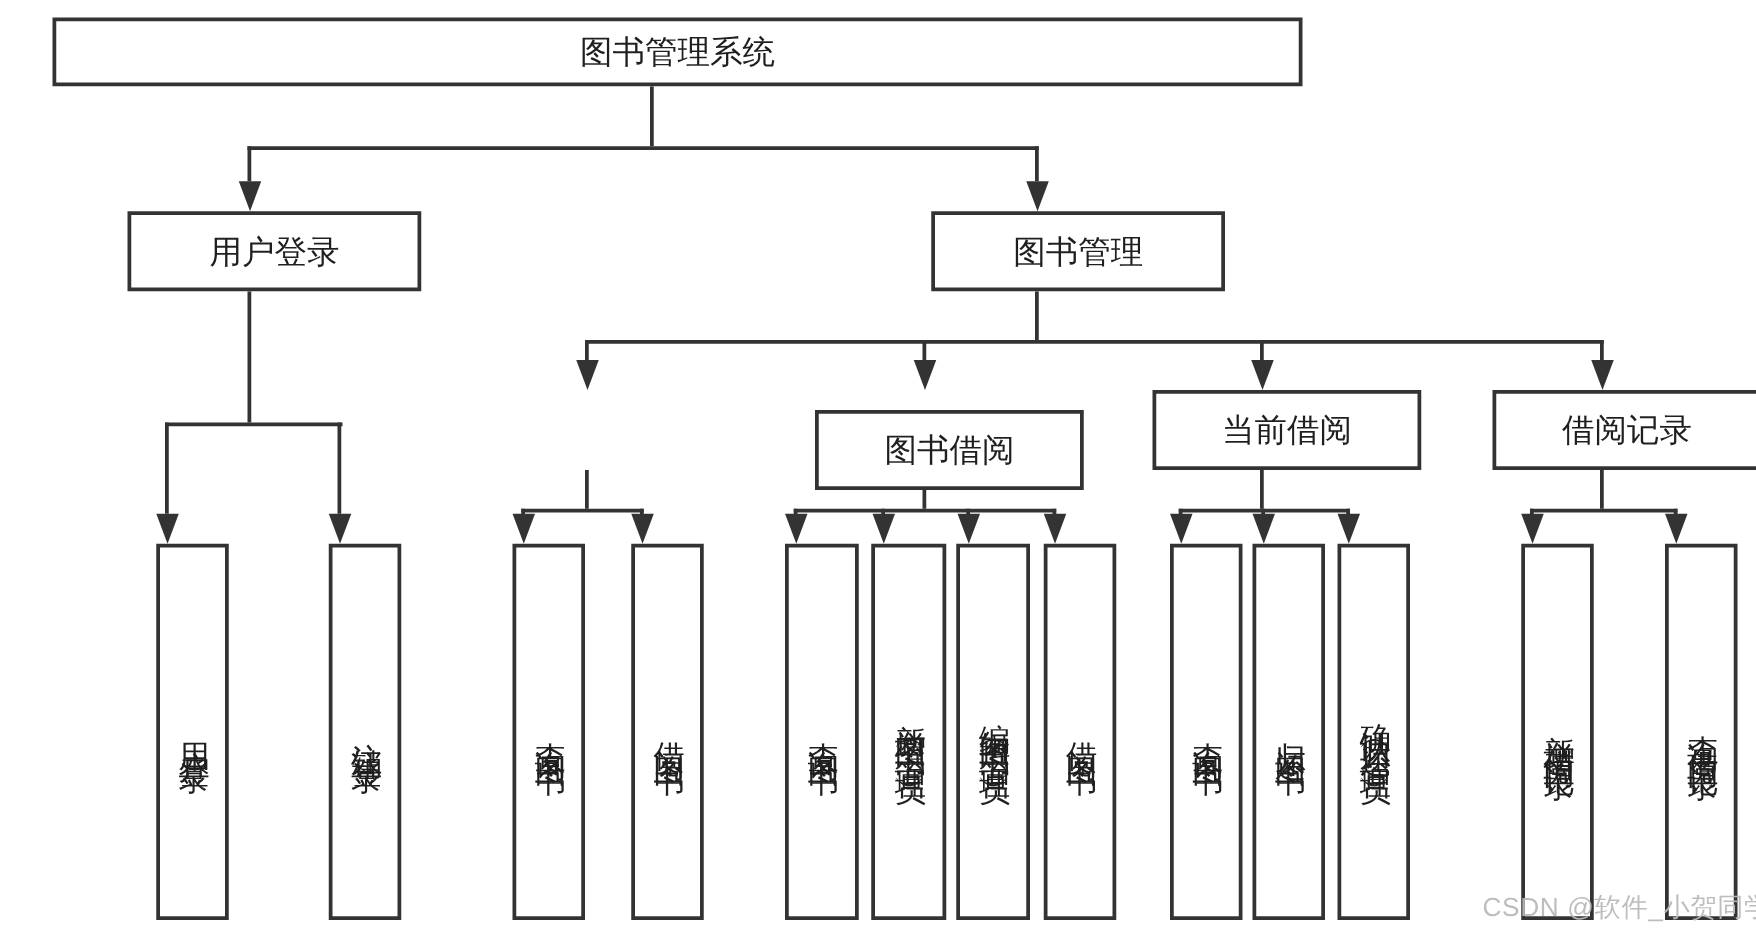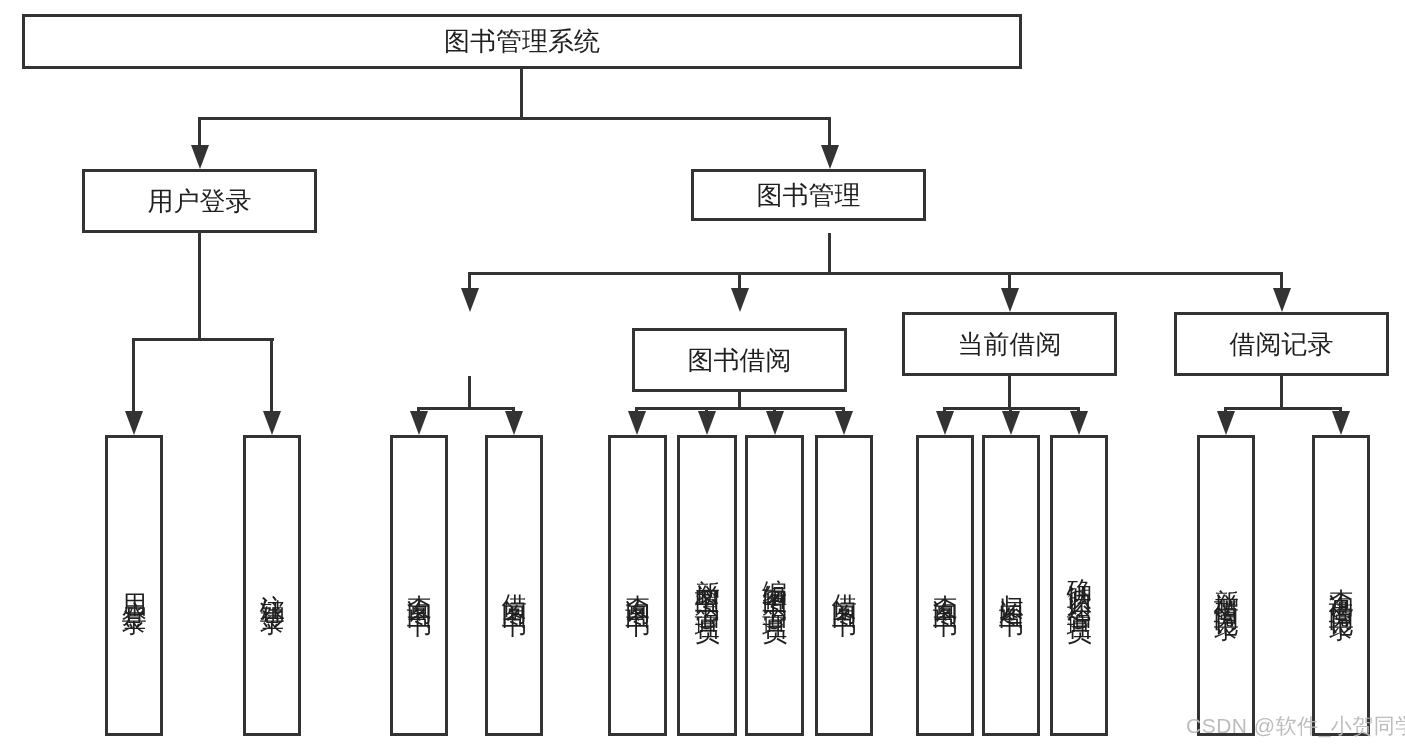--- a/index.html
+++ b/index.html
@@ -13,20 +13,21 @@
     position:absolute;
     box-sizing:border-box;
     border:3px solid var(--line);
     background:#ffffff;
     display:flex;
     align-items:center;
     justify-content:center;
     font-size:26px;
     color:var(--text);
     z-index:2;
+    margin-left:20px;
   }
   .node .vtext{
     writing-mode:vertical-rl;
     text-orientation:mixed;
     font-size:25px;
     letter-spacing:6px;
     line-height:1.1;
     white-space:nowrap;
   }
   .hl{position:absolute;height:3px;background:var(--line);z-index:1;}
@@ -59,21 +60,21 @@
   <div class="vl" style="left:520px;top:69px;height:48px"></div>
   <div class="hl" style="left:198px;top:117px;width:633px"></div>
   <div class="vl" style="left:198px;top:117px;height:28px"></div>
   <div class="ar" style="left:191px;top:145px"></div>
   <div class="vl" style="left:828px;top:117px;height:28px"></div>
   <div class="ar" style="left:821px;top:145px"></div>
 
   <div class="node" style="left:82px;top:169px;width:235px;height:64px">
     <span>用户登录</span>
   </div>
-  <div class="node" style="left:691px;top:169px;width:235px;height:52px">
+  <div class="node" style="left:725px;top:169px;width:235px;height:64px">
     <span>图书管理</span>
   </div>
 
   <div class="vl" style="left:198px;top:233px;height:105px"></div>
   <div class="hl" style="left:132px;top:338px;width:142px"></div>
   <div class="vl" style="left:132px;top:338px;height:73px"></div>
   <div class="ar" style="left:125px;top:411px"></div>
   <div class="vl" style="left:270px;top:338px;height:73px"></div>
   <div class="ar" style="left:263px;top:411px"></div>
 

